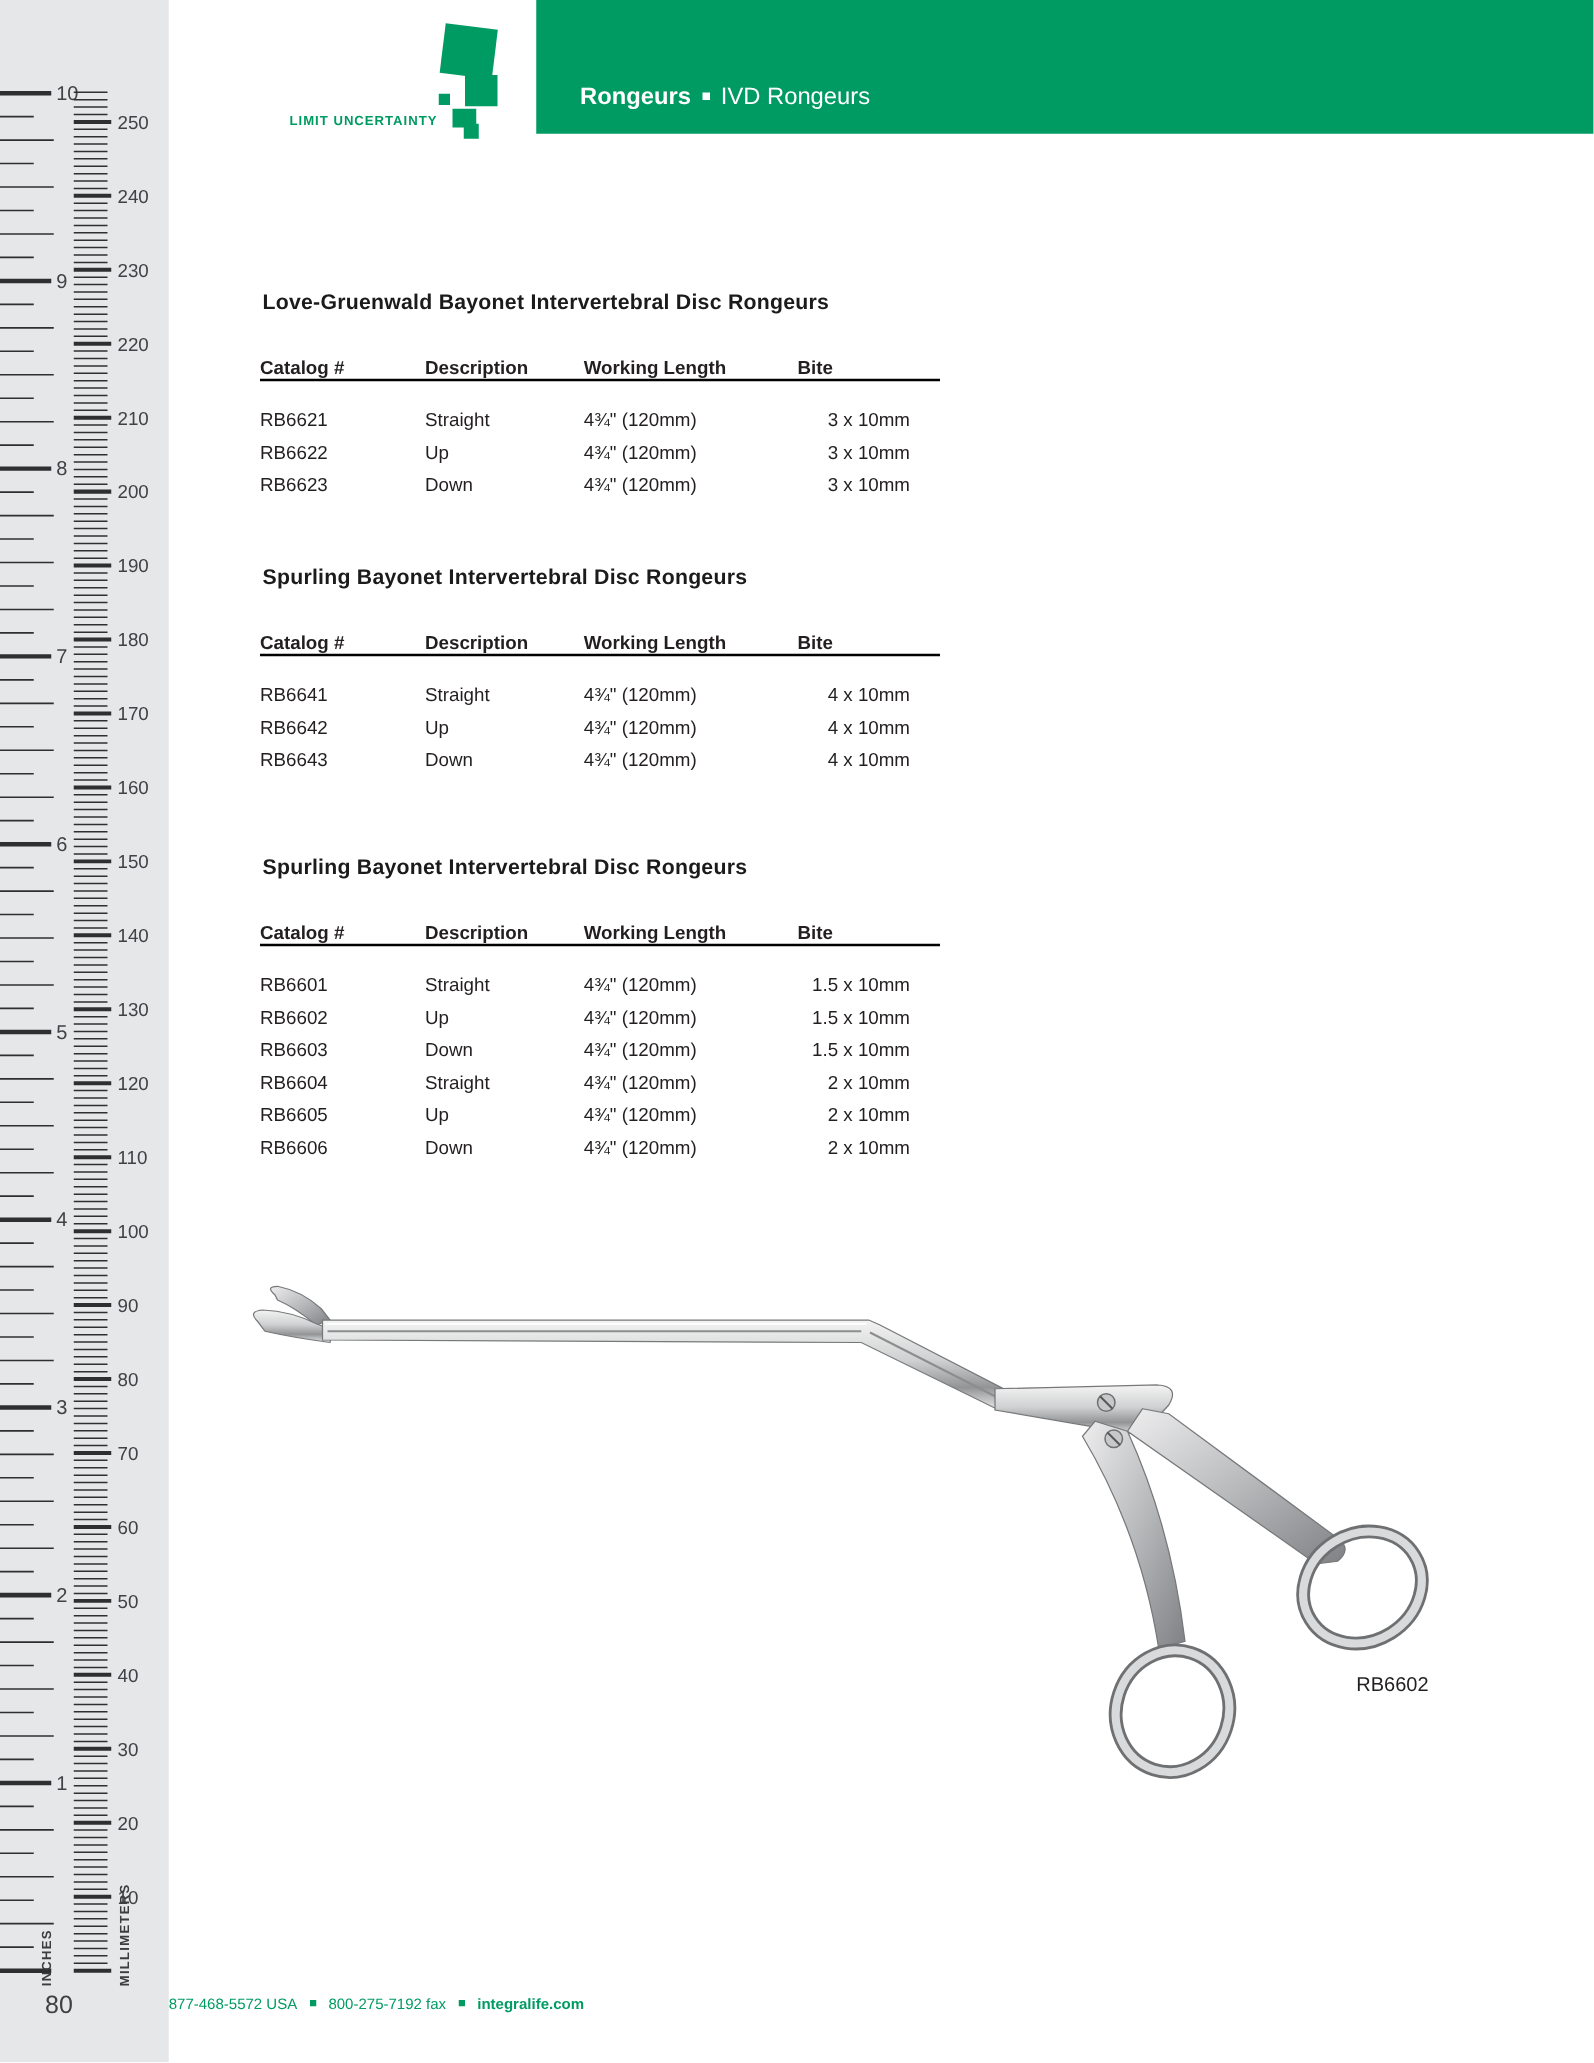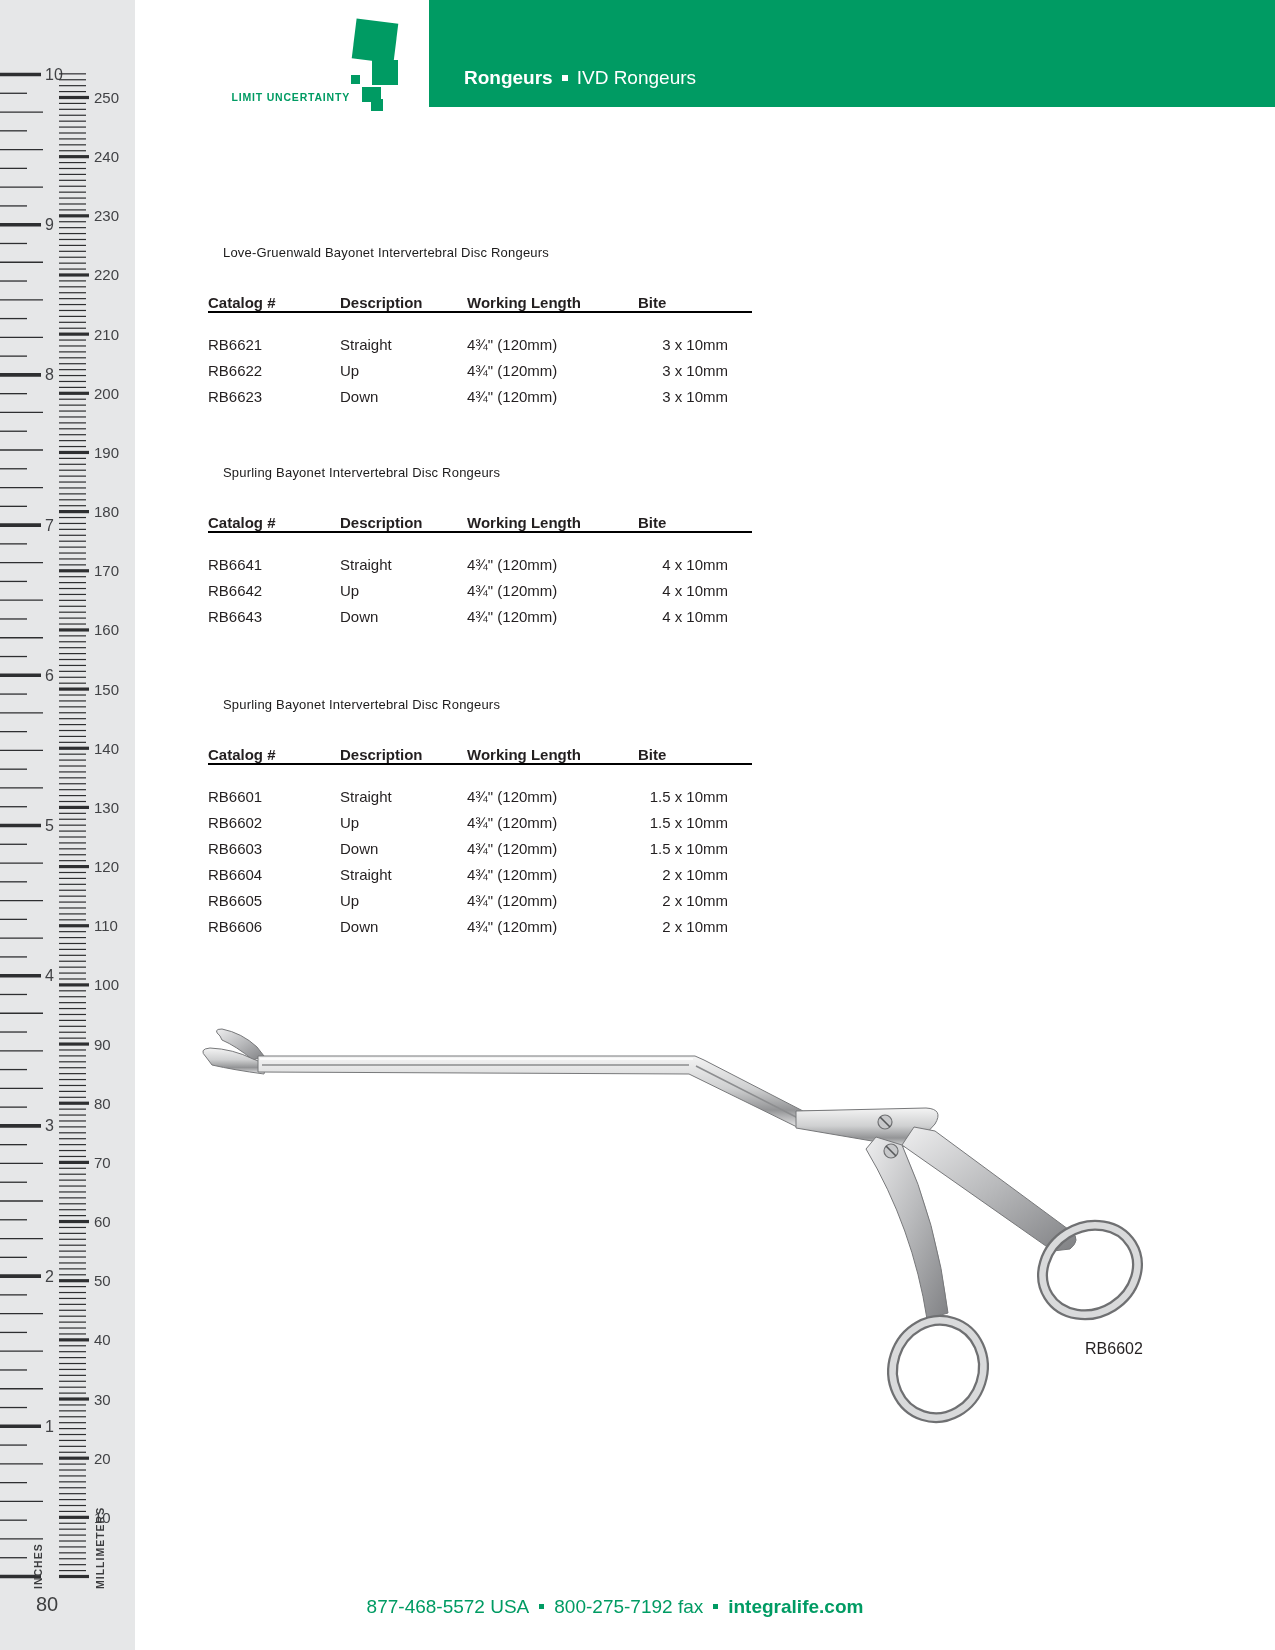--- a/index.html
+++ b/index.html
@@ -26,36 +26,36 @@
   #lsq4{left:371px;top:99px;width:12px;height:12px;}
   #logo-tagline{position:absolute;left:200px;top:91px;width:150px;text-align:right;
     font-size:10.5px;font-weight:bold;letter-spacing:0.8px;color:var(--green);}
   #banner{position:absolute;left:429px;top:0;width:846px;height:107px;background:var(--green);}
   #banner-text{position:absolute;left:35px;top:67px;font-size:19px;color:#fff;white-space:nowrap;}
   #banner-text .b1{font-weight:bold;}
   .sq-bullet{display:inline-block;width:6px;height:6px;background:#fff;margin:0 9px 2px 9px;vertical-align:middle;}
 
   
   section.tbl{position:absolute;left:208px;width:544px;}
-  section.tbl h2{margin:15px;font-size:13px;font-weight:normal;color:#1c1b1b;letter-spacing:0.2px;}
+  section.tbl h2{margin:2px;font-size:17px;font-weight:bold;color:#1c1b1b;letter-spacing:0.2px;}
   .thead{display:grid;grid-template-columns:132px 127px 171px 90px;margin-top:34px;
     padding-bottom:0;border-bottom:2.5px solid #000;font-weight:bold;font-size:15px;}
   .rows{margin-top:18px;}
   .row{display:grid;grid-template-columns:132px 127px 171px 90px;height:26px;
     align-items:center;font-size:15px;}
   .row .c3{text-align:right;}
   #sec0{top:230px;} #sec1{top:450px;} #sec2{top:682px;}
 
   
   #figure{position:absolute;left:190px;top:960px;width:990px;height:480px;}
   #figure-caption{position:absolute;left:1085px;top:1340px;font-size:16px;color:#231f20;}
 
   
-  #footer{position:absolute;left:135px;top:1596px;width:960px;text-align:center;
-    font-size:19px;color:var(--green);white-space:nowrap;}
+  #footer{position:absolute;left:135px;top:1596px;width:960px;text-align:left;
+    font-size:12px;color:var(--green);white-space:nowrap;}
   #footer .g-bullet{display:inline-block;width:5px;height:5px;background:var(--green);margin:0 10px 2px 10px;vertical-align:middle;}
   #footer .site{font-weight:bold;}
   :root{--green:#009b63;}
 </style>
 </head>
 <body>
 
 <div id="page">
 
   <div id="ruler">

